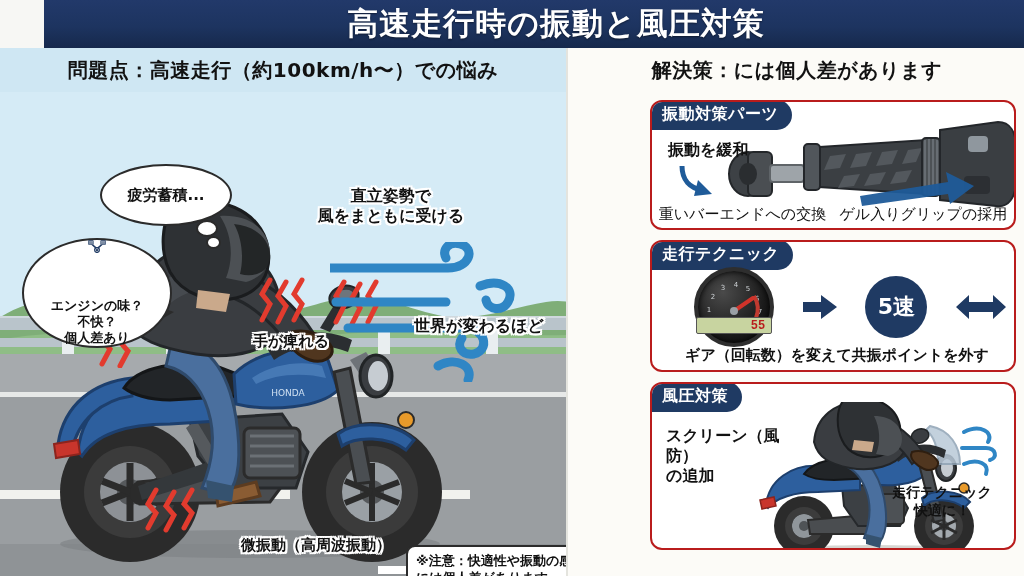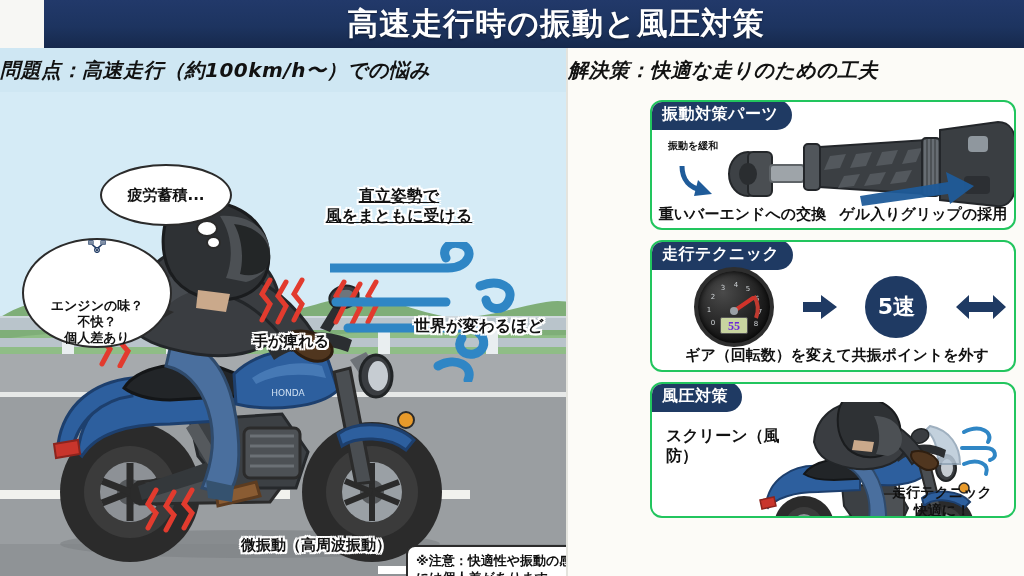--- a/index.html
+++ b/index.html
@@ -25,21 +25,21 @@
   #left-panel{
     position:absolute;left:0;top:48px;width:566px;height:528px;overflow:hidden;
     background:#cfe7f3;
   }
   #right-panel{
     position:absolute;left:566px;top:48px;width:458px;height:528px;overflow:hidden;
     background:#fcfbf7;border-left:2px solid #e4e4de;
   }
   .panel-head{
     position:absolute;top:0;left:0;right:0;height:44px;
-    display:flex;align-items:center;justify-content:flex-start;font-style:italic;
+    display:flex;align-items:center;justify-content:center;
   }
   #left-head{background:#cfe7f3;}
   #right-head{background:#fcfbf7;}
   .panel-head span{
     font-size:20px;font-weight:bold;color:#121212;letter-spacing:.5px;
   }
 
   
   #scene{position:absolute;left:0;top:44px;width:642px;height:484px;overflow:hidden;}
   #sky{position:absolute;left:0;top:0;width:566px;height:250px;background:#d5ebf6;}
@@ -78,21 +78,21 @@
     position:absolute;left:144px;top:256px;width:0;height:0;
     border-left:23px solid #ffffff;border-top:7px solid transparent;border-bottom:12px solid transparent;
   }
 
   .scene-label{
     position:absolute;color:#111;font-weight:bold;text-align:center;line-height:1.25;
     text-shadow:
       -2px 0 #fff,2px 0 #fff,0 -2px #fff,0 2px #fff,
       -2px -2px #fff,2px -2px #fff,-2px 2px #fff,2px 2px #fff;
   }
-  #label-posture{left:304px;top:138px;width:190px;font-size:16px;text-decoration:underline;}
+  #label-posture{left:296px;top:138px;width:190px;font-size:16px;}
   #label-windfatigue{left:404px;top:268px;width:150px;font-size:16px;}
   #label-hand{left:236px;top:284px;width:110px;font-size:15px;}
   #label-micro{left:206px;top:488px;width:220px;font-size:15px;}
 
   
   #wind-svg{position:absolute;left:330px;top:150px;width:240px;height:140px;}
 
   
   .vib{position:absolute;}
 
@@ -103,56 +103,56 @@
     padding:5px 8px;box-sizing:border-box;
     font-size:13px;font-weight:bold;line-height:1.32;color:#111;
   }
   #note-tail{position:absolute;left:378px;top:518px;width:34px;height:8px;background:#ffffff;}
 
   
   #center-arrow{position:absolute;left:572px;top:248px;width:62px;height:86px;}
 
   
   .card{
-    position:absolute;background:#ffffff;border:2px solid #22c55e;border-radius:12px;
+    position:absolute;background:#ffffff;border:2px solid #b91c1c;border-radius:12px;
     box-sizing:border-box;overflow:hidden;
   }
   #card-1{left:650px;top:100px;width:366px;height:130px;}
   #card-2{left:650px;top:240px;width:366px;height:132px;}
-  #card-3{left:650px;top:382px;width:366px;height:136px;padding-left:36px;}
+  #card-3{left:650px;top:382px;width:366px;height:168px;padding-left:36px;}
   .card-badge{
     position:absolute;left:-2px;top:-2px;padding:4px 14px 5px 12px;
     background:#1f3a63;color:#fff;font-size:16px;font-weight:bold;
     border-radius:10px 16px 16px 2px;letter-spacing:.5px;
   }
   .card-text{position:absolute;color:#111;font-weight:bold;line-height:1.25;}
 
-  #c1-relief{left:16px;top:38px;font-size:10px;}
+  #c1-relief{left:16px;top:38px;font-size:16px;}
   #c1-arrow{position:absolute;left:26px;top:62px;width:40px;height:36px;}
   #c1-bottom{
     position:absolute;left:0;right:0;bottom:4px;display:flex;justify-content:space-around;
-    font-size:15px;font-weight:bold;color:#111;
+    font-size:15px;font-weight:normal;color:#111;
   }
   #c1-grip{position:absolute;left:60px;top:16px;width:306px;height:92px;}
 
   #c2-row{position:absolute;left:10px;top:30px;width:344px;height:70px;display:flex;align-items:center;justify-content:space-between;}
   .gear-circle{
     width:62px;height:62px;border-radius:50%;background:#1f3a63;color:#fff;
     display:flex;align-items:center;justify-content:center;font-size:22px;font-weight:bold;
   }
   #c2-caption{position:absolute;left:0;right:0;bottom:5px;text-align:center;font-size:15px;font-weight:bold;color:#111;padding-left:8px;}
   #tach{position:relative;width:72px;height:72px;border-radius:50%;
     background:radial-gradient(circle at 35% 30%,#4a4a4a 0%,#1c1c1c 60%,#0c0c0c 100%);
     border:4px solid #2e2e2e;box-shadow:inset 0 0 6px #000;}
   #tach-lcd{
     position:absolute;left:50%;transform:translateX(-50%);bottom:9px;
     width:26px;height:15px;background:#c8d4a0;border:1px solid #555;border-radius:2px;
     display:flex;align-items:center;justify-content:center;
-    font-family:Liberation Serif, serif;
-    font-size:12px;font-weight:bold;color:#6d28d9;line-height:1;
+    font-family:Liberation Mono, monospace;
+    font-size:12px;font-weight:bold;color:#b91c1c;line-height:1;padding-left:48px;
   }
 
   #c3-screen{left:14px;top:42px;font-size:16px;width:140px;}
   #c3-comfort{left:224px;top:100px;font-size:14px;width:132px;text-align:center;}
   #c3-bike{position:absolute;left:96px;top:18px;width:250px;height:162px;}
 
   .nowrap{white-space:nowrap;}
 </style>
 </head>
 <body>
@@ -373,21 +373,21 @@
 
     </div>
   </div>
 
   <svg id="center-arrow" viewBox="0 0 62 86">
     <path d="M2,28 L32,28 L32,4 L60,43 L32,82 L32,58 L2,58 Z" fill="#1f3a63"></path>
   </svg>
 
   <div id="right-panel">
     <div class="panel-head" id="right-head">
-      <span>解決策：快適な走りのための工夫</span>
+      <span>解決策：には個人差があります</span>
     </div>
   </div>
 
   <div class="card" id="card-1">
     <div class="card-badge">振動対策パーツ</div>
 
     <svg id="c1-grip" viewBox="0 0 306 92">
 
       <ellipse cx="36" cy="56" rx="19" ry="22" fill="#3d4145" stroke="#24272a" stroke-width="2"></ellipse>
       <rect x="36" y="34" width="24" height="44" rx="5" fill="#4a4e52" stroke="#24272a" stroke-width="2"></rect>
@@ -533,20 +533,21 @@
 
       <g stroke="#2f86c5" stroke-width="4" fill="none" stroke-linecap="round">
         <path d="M216,30 C232,22 246,30 240,40"></path>
         <path d="M214,46 L238,46 C248,46 250,56 242,58"></path>
         <path d="M216,62 C230,56 242,62 238,72"></path>
       </g>
     </svg>
 
     <div class="card-text" id="c3-screen">
       <div>スクリーン（風防）</div>
+      <div>の追加</div>
     </div>
     <div class="card-text" id="c3-comfort">
       <div>走行テクニック</div>
       <div>快適に！</div>
     </div>
   </div>
 
 </div>
 
 </body></html>

